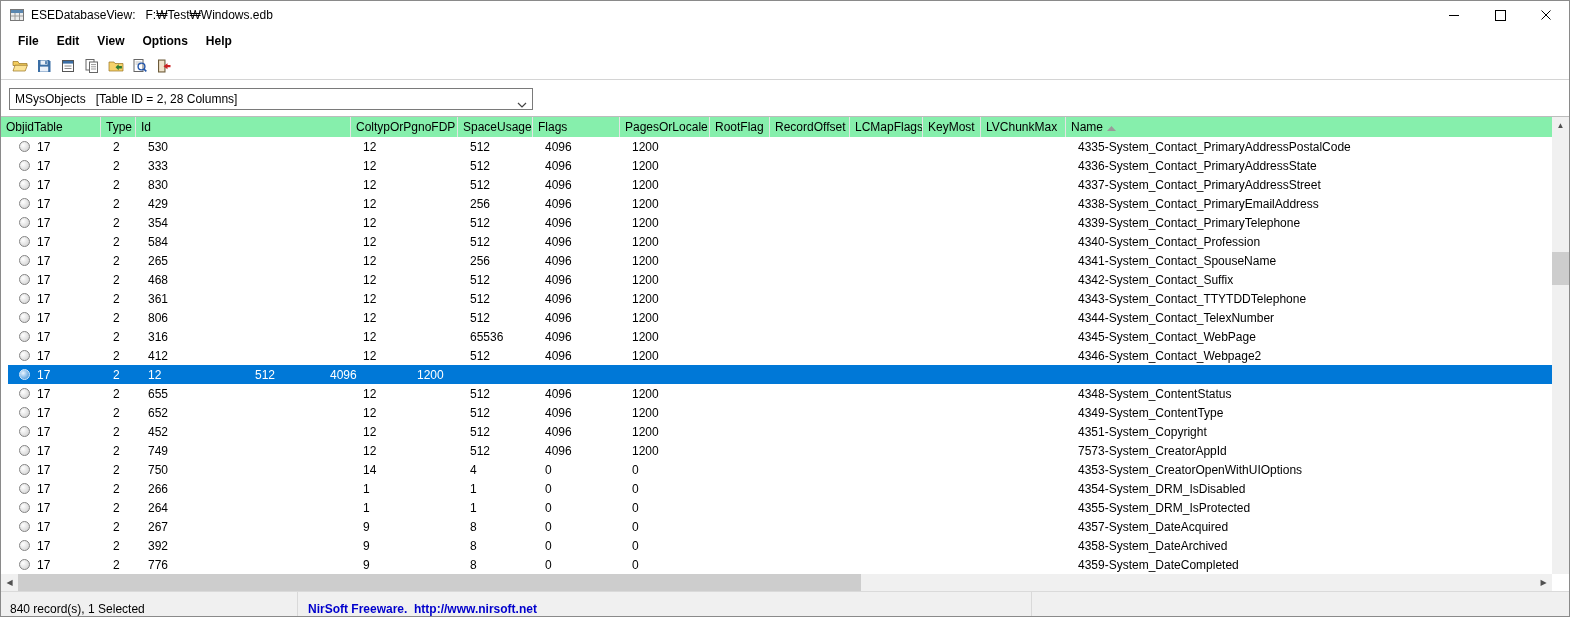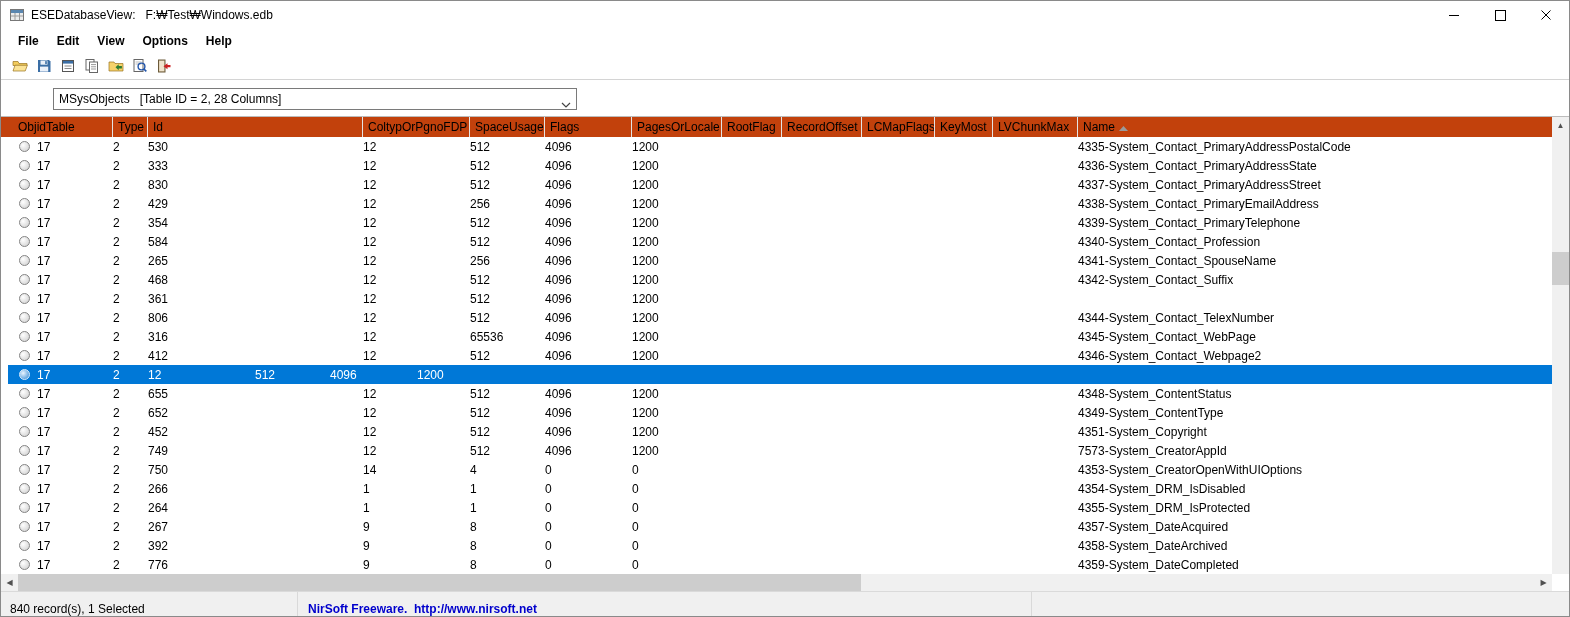--- a/index.html
+++ b/index.html
@@ -18,27 +18,27 @@
   
   .menubar { height:24px; display:flex; align-items:center; padding-left:8px; background:#fff; }
   .menu-item { padding:3px 9px; cursor:default;font-weight:bold; }
 
   
   .toolbar { height:26px; display:flex; align-items:center; padding-left:7px; gap:1px; background:#fff; border-bottom:1px solid #d4d4d4; }
   .tool-btn { width:23px; height:23px; display:flex; align-items:center; justify-content:center; cursor:default; }
 
   
   .combo-row { height:37px; padding:8px 0 0 8px; background:#fff; box-sizing:border-box; }
-  .combo { width:524px; height:22px; border:1px solid #7a7a7a; background:#fff; display:flex; align-items:center; position:relative; box-sizing:border-box; cursor:default;margin-left:44px; }
+  .combo { width:524px; height:22px; border:1px solid #7a7a7a; background:#fff; display:flex; align-items:center; position:relative; box-sizing:border-box; cursor:default; }
   .combo-text { padding-left:5px; white-space:pre; }
   .combo-arrow { position:absolute; right:5px; top:8px; }
 
   
   .listview { position:absolute; left:0; right:0; top:115px; bottom:25px; background:#fff; border-top:1px solid #bcbcbc; box-sizing:border-box; }
-  .lv-header { position:absolute; left:0; top:0; right:17px; height:20px; display:flex; background:#c2410c; border-bottom:1px solid #ececec;padding-left:12px; }
+  .lv-header { position:absolute; left:0; top:0; right:17px; height:20px; display:flex; background:#86efac; border-bottom:1px solid #ececec; }
   .hcell { box-sizing:border-box; padding-left:5px; border-right:1px solid #e4e4e4; white-space:nowrap; overflow:hidden; display:flex; align-items:center; gap:4px; flex:none; cursor:default; }
   .lv-body { position:absolute; left:0; top:20px; right:17px; bottom:17px; overflow:hidden; background:#fff; }
   .row { display:flex; height:19px;margin-left:7px; }
   .cell { box-sizing:border-box; padding-left:5px; white-space:nowrap; overflow:hidden; display:flex; align-items:center; flex:none; }
   .row.selected { background:var(--sel-bg,#0078d7); color:var(--sel-fg,#fff); }
   .row-icon { width:9px; height:9px; border-radius:50%; border:1px solid #848484; background:radial-gradient(circle at 35% 35%, #ffffff, #cccccc); margin:0 7px 0 6px; flex:none; }
   .row.selected .row-icon { border-color:#d9e9fb; background:radial-gradient(circle at 35% 35%, #eaf4ff, #2f86d2); }
 
   .c0{width:100px}.c1{width:35px}.c2{width:215px}.c3{width:107px}.c4{width:75px}.c5{width:87px}
   .c6{width:90px}.c7{width:60px}.c8{width:80px}.c9{width:73px}.c10{width:58px}.c11{width:85px}
@@ -564,20 +564,23 @@
           </div>
           <div class="cell c9">
             <span></span>
           </div>
           <div class="cell c10">
             <span></span>
           </div>
           <div class="cell c11">
             <span></span>
           </div>
+          <div class="cell c12">
+            <span>4343-System_Contact_TTYTDDTelephone</span>
+          </div>
         </div>
         <div class="row">
           <div class="cell c0">
             <span class="row-icon"></span>
             <span>17</span>
           </div>
           <div class="cell c1">
             <span>2</span>
           </div>
           <div class="cell c2">

